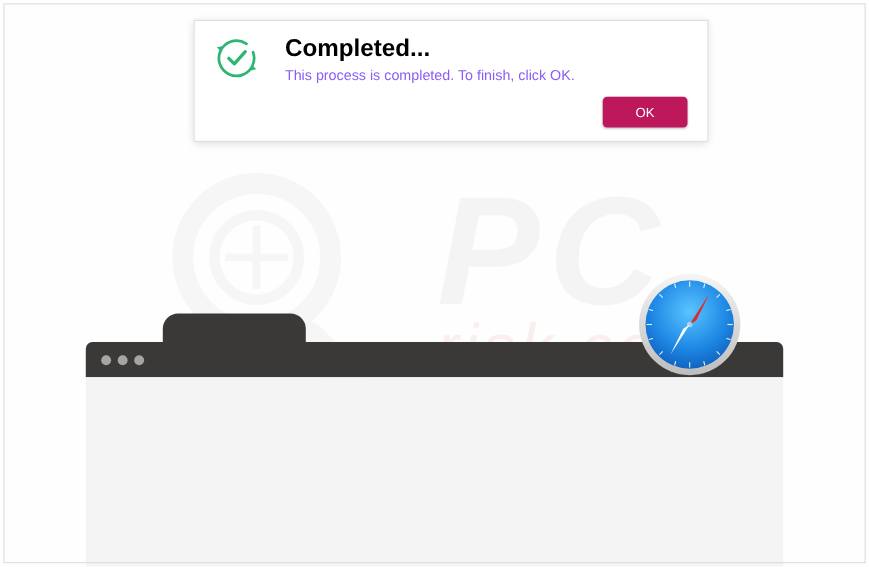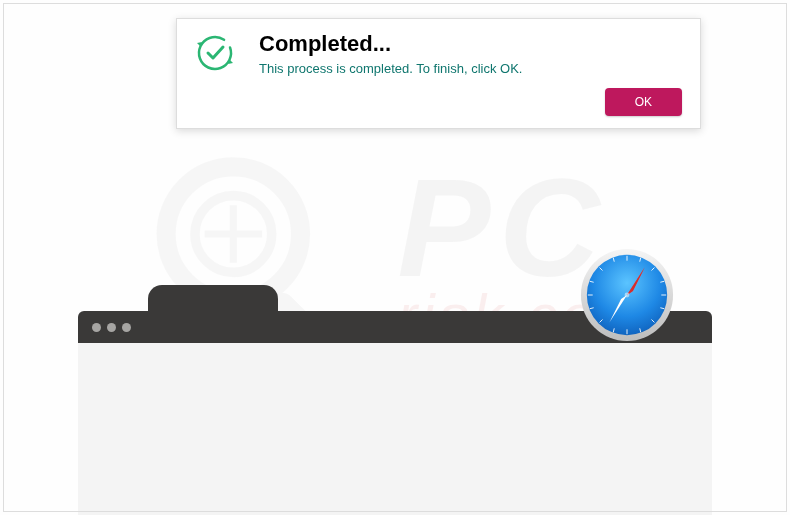--- a/index.html
+++ b/index.html
@@ -52,21 +52,21 @@
       color: #c00;
       letter-spacing: 4px;
       margin-top: -10px;
     }
     
     
     .dialog {
       position: absolute;
       top: 18px;
       left: 176px;
-      width: 525px;
+      width: 468px;
       background: #ffffff;
       border: 1px solid #ddd;
       box-shadow: 0 2px 8px rgba(0,0,0,0.15);
       z-index: 10;
       padding: 12px 18px 12px 18px;
     }
     .dialog-content {
       display: flex;
       align-items: flex-start;
     }
@@ -80,21 +80,21 @@
       margin-left: 24px;
     }
     .dialog-title {
       font-size: 22px;
       font-weight: 700;
       color: #000;
       margin-bottom: 4px;
     }
     .dialog-message {
       font-size: 13px;
-      color: #0f766e;
+      color: #8b5cf6;
     }
     .dialog-buttons {
       display: flex;
       justify-content: flex-end;
       margin-top: 12px;
     }
     .ok-button {
       background: #be185d;
       color: #fff;
       border: none;

